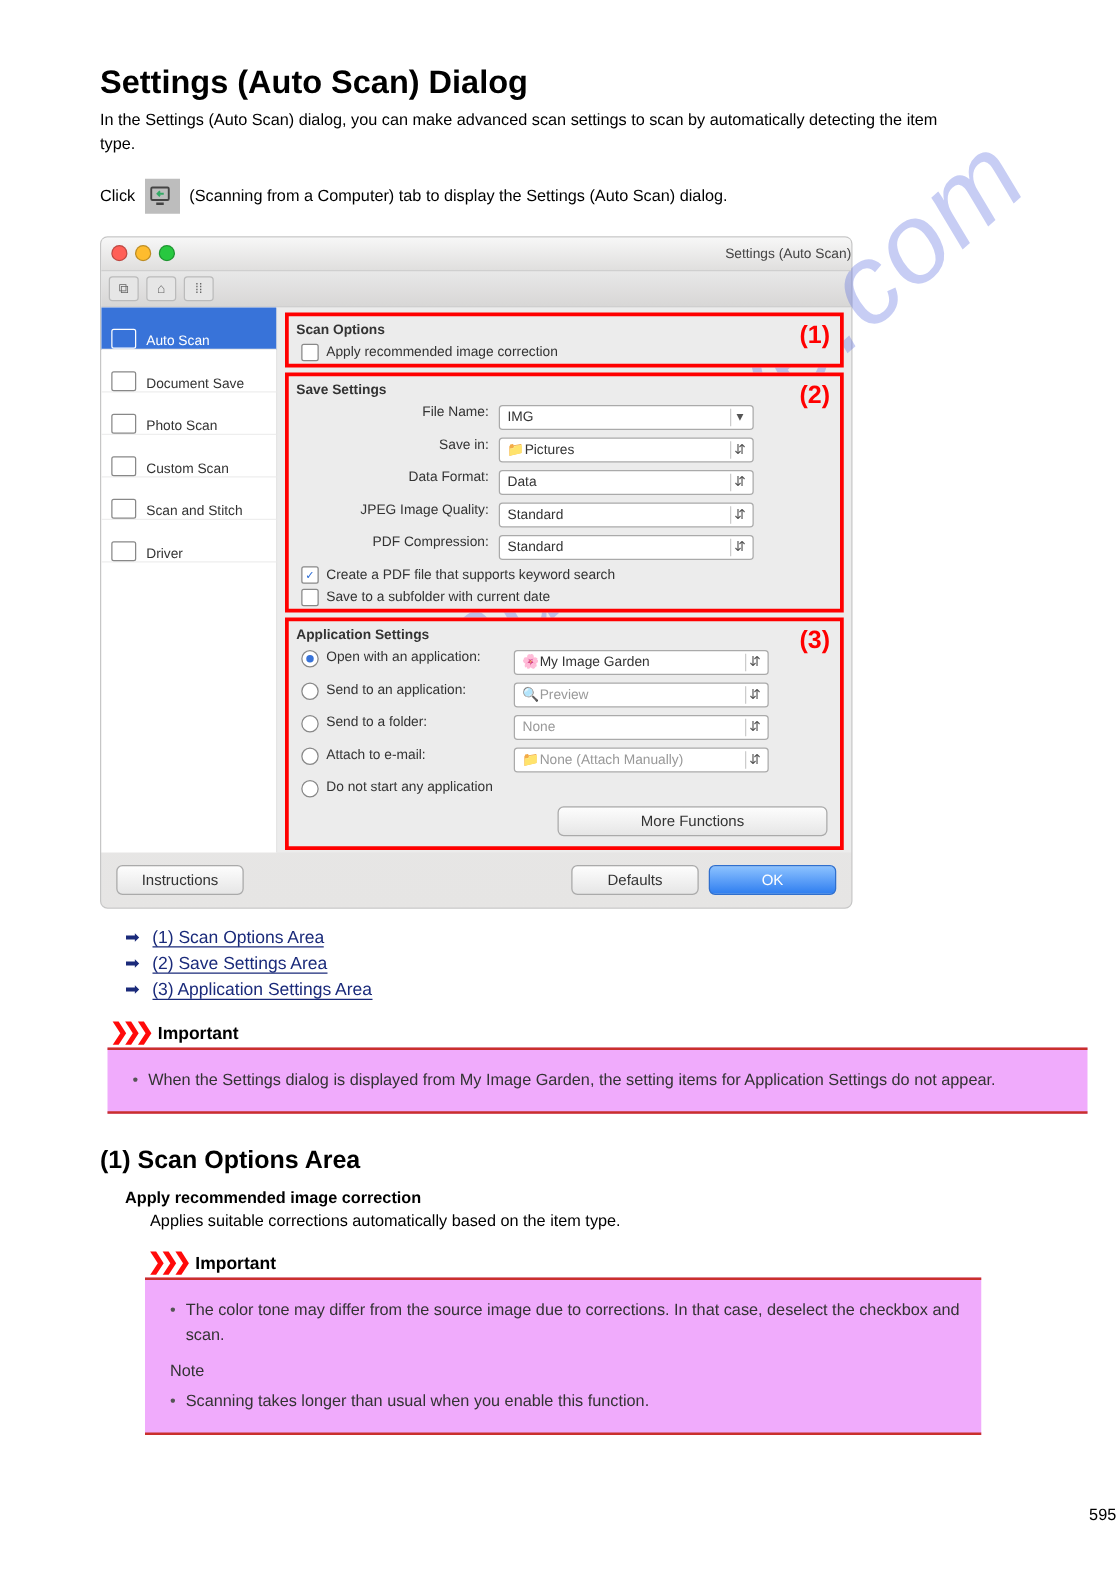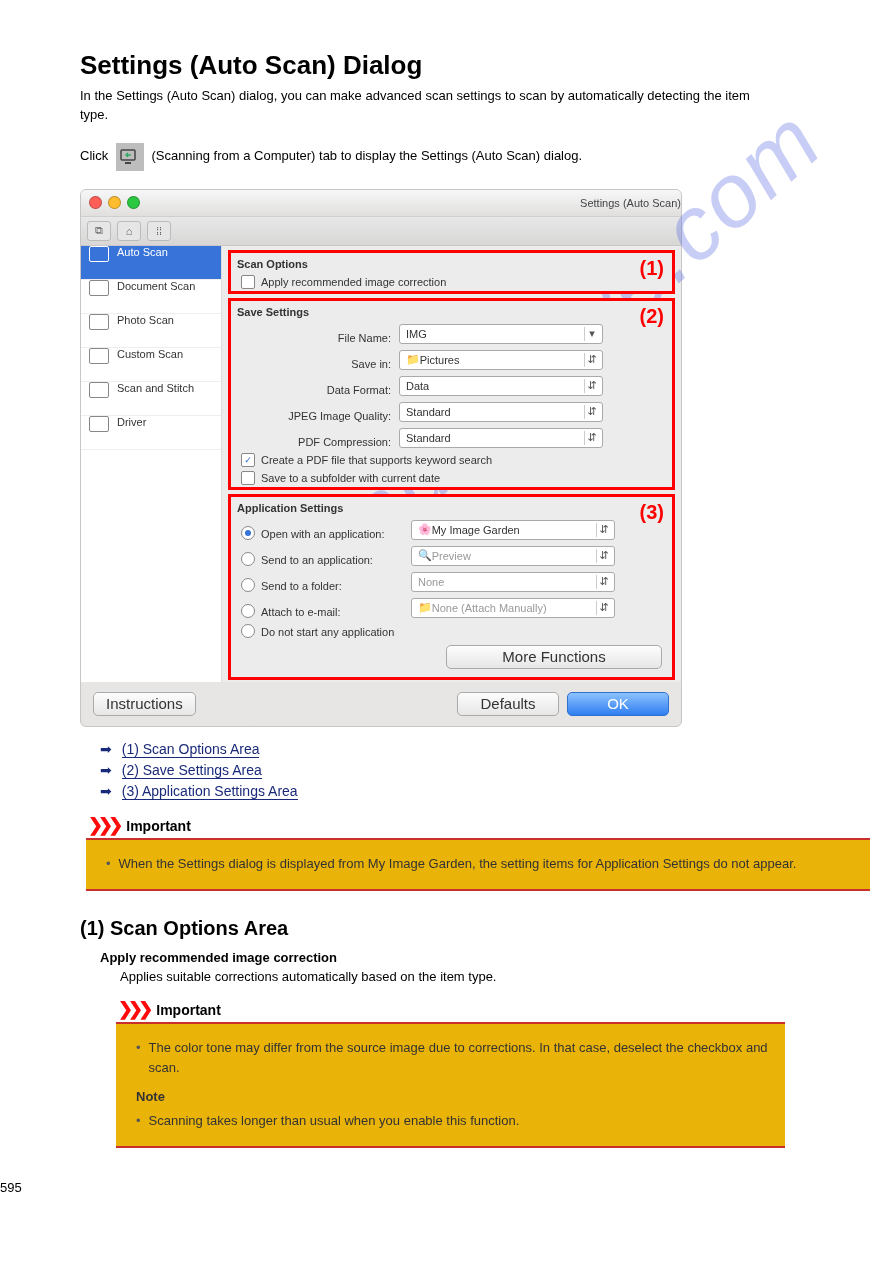--- a/index.html
+++ b/index.html
@@ -12,56 +12,56 @@
   
   .dlg{width:600px;border:1px solid #c6c6c6;border-radius:6px;background:#f2f1f0 linear-gradient(#ececec,#e6e5e4);overflow:hidden;font-size:11px;color:#333}
   .titlebar{height:26px;line-height:26px;text-align:right;background:linear-gradient(#f7f7f7,#e0dfde);border-bottom:1px solid #cfcfcf;position:relative;font-size:11px;color:#444}
   .traffic{position:absolute;left:8px;top:6px;display:flex;gap:6px}
   .dot{width:11px;height:11px;border-radius:50%;border:1px solid rgba(0,0,0,.25)}
   .dot.r{background:#ff5f57}.dot.y{background:#febc2e}.dot.g{background:#28c840}
   .toolbar{height:28px;background:linear-gradient(#e8e8e8,#d8d7d6);border-bottom:1px solid #c8c8c8;display:flex;align-items:center;padding-left:6px;gap:6px}
   .tool{width:22px;height:18px;border:1px solid #bbb;border-radius:3px;background:#e6e6e6;display:flex;align-items:center;justify-content:center;color:#666}
   .dlg-body{display:flex}
   .sidebar{width:140px;background:#fff;border-right:1px solid #ddd}
-  .sb-item{height:33px;display:flex;align-items:flex-start;gap:8px;padding-left:8px;border-bottom:1px solid #eee}
+  .sb-item{height:33px;display:flex;align-items:flex-end;gap:8px;padding-left:8px;border-bottom:1px solid #eee}
   .sb-item .ico{width:18px;height:14px;border:1px solid #888;border-radius:2px}
   .sb-item.active{background:#3873d9;color:#fff}
   .sb-item.active .ico{border-color:#fff}
   .main{flex:1;padding:0;background:#ececec}
   .redbox{border:3px solid #ff0000;margin:4px 6px 2px 6px;position:relative;background:#ececec}
   .section-h{font-size:11px;font-weight:600;padding:5px 6px 3px 6px}
   .row{display:flex;align-items:center;padding:2px 10px;gap:6px}
   .cb{width:12px;height:12px;border:1px solid #888;border-radius:2px;background:#fff;display:inline-flex;align-items:center;justify-content:center;font-size:9px;color:#2b6cd6}
-  .frow{display:flex;align-items:flex-end;padding:3px 10px}
+  .frow{display:flex;align-items:flex-start;padding:3px 10px}
   .flab{width:150px;text-align:right;padding-right:8px}
   .field{flex:0 0 190px;height:18px;border:1px solid #aaa;border-radius:3px;background:#fff;display:flex;align-items:center;padding:0 6px;position:relative;font-size:11px}
   .field .arr{position:absolute;right:3px;top:2px;width:14px;height:14px;border-left:1px solid #ccc;display:flex;align-items:center;justify-content:center;color:#555}
   .rad{width:12px;height:12px;border:1px solid #888;border-radius:50%;background:#fff;display:inline-flex;align-items:center;justify-content:center}
   .rad.sel::after{content:"";width:6px;height:6px;border-radius:50%;background:#3873d9}
   .badge{position:absolute;right:8px;top:4px;font-size:20px;font-weight:700;color:#ff0000}
-  .btn{height:22px;min-width:76px;border:1px solid #aaa;border-radius:5px;background:linear-gradient(#fdfdfd,#e6e6e6);display:inline-flex;align-items:center;justify-content:center;padding:0 12px;font-size:15px}
+  .btn{height:22px;min-width:76px;border:1px solid #aaa;border-radius:5px;background:linear-gradient(#fdfdfd,#e6e6e6);display:inline-flex;align-items:center;justify-content:center;padding:0 12px;font-size:12px}
   .btn.primary{background:linear-gradient(#8cc2ff,#2f7ef0);border-color:#2f6fce;color:#fff}
   .dlg-foot{display:flex;align-items:center;padding:10px 12px;gap:8px}
   .spacer{flex:1}
   .morefn{display:flex;justify-content:flex-end;padding:4px 10px 8px 10px}
   
   .arrow-list{margin:6px 0 0 100px}
   .arrow-list div{display:flex;align-items:center;gap:10px;margin:4px 0}
   .arw{color:#1a2a7a;font-size:14px}
   .lnk{color:#1a2a7a;border-bottom:1px solid #1a2a7a;font-size:14px}
   
   .chev{font-size:18px;letter-spacing:-5px;color:#ff0a0a;font-weight:800;margin:14px 17px 2px 88px}
-  .redblk{border-top:2px solid #c9302c;border-bottom:2px solid #c9302c;background:#eab308;margin:2px 0 0 86px;width:784px}
+  .redblk{border-top:2px solid #c9302c;border-bottom:2px solid #c9302c;background:#f0abfc;margin:2px 0 0 86px;width:784px}
   .redblk .inner{padding:10px 16px 12px 20px;font-size:13px;color:#333;line-height:1.5}
   .bullet-item{display:flex;gap:8px;margin:4px 0}
   .bullet-item::before{content:"•";color:#555}
   .sub-h{font-size:20px;font-weight:700;margin:26px 0 10px 80px}
   .plain{margin:4px 0 0 100px}
   .watermark{position:absolute;left:170px;top:320px;font-size:90px;font-weight:500;color:rgba(80,100,220,.32);transform:rotate(-42deg);pointer-events:none;letter-spacing:2px;font-style:italic}
-  .pagenum{text-align:left;margin-top:32px;font-size:13px}
+  .pagenum{text-align:right;margin-top:56px;font-size:13px}
 </style>
 </head>
 <body>
 
 <div class="page">
   <div class="watermark">manualshive.com</div>
 
   <h1 class="heading">Settings (Auto Scan) Dialog</h1>
   <p class="intro">In the Settings (Auto Scan) dialog, you can make advanced scan settings to scan by automatically detecting the item type.</p>
   <p class="intro">
@@ -92,21 +92,21 @@
         <span class="tool">⁞⁞</span>
       </div>
       <div class="dlg-body">
         <div class="sidebar">
           <div class="sb-item active">
               <span class="ico"></span>
               <span>Auto Scan</span>
             </div>
           <div class="sb-item">
               <span class="ico"></span>
-              <span>Document Scan</span>
+              <span>Document Save</span>
             </div>
           <div class="sb-item">
               <span class="ico"></span>
               <span>Photo Scan</span>
             </div>
           <div class="sb-item">
               <span class="ico"></span>
               <span>Custom Scan</span>
             </div>
           <div class="sb-item">
@@ -246,21 +246,21 @@
   <h2 class="sub-h">(1) Scan Options Area</h2>
   <div class="plain" style="font-weight:700">Apply recommended image correction</div>
   <div class="plain" style="margin-left:120px">Applies suitable corrections automatically based on the item type.</div>
 
   <div class="chev" style="margin-left:118px">❯❯❯ <span style="color:#000;font-size:14px;font-weight:700;letter-spacing:0;margin-left:8px">Important</span></div>
   <div class="redblk" style="margin-left:116px;width:669px">
     <div class="inner">
       <div class="bullet-item">
           <span>The color tone may differ from the source image due to corrections. In that case, deselect the checkbox and scan.</span>
         </div>
-      <div style="font-weight:700;margin:10px 0 4px 0">Note</div>
+      <div style="font-weight:400;margin:10px 0 4px 0">Note</div>
       <div class="bullet-item">
           <span>Scanning takes longer than usual when you enable this function.</span>
         </div>
     </div>
   </div>
 
   <div class="pagenum">595</div>
 </div>
 
 </body></html>

